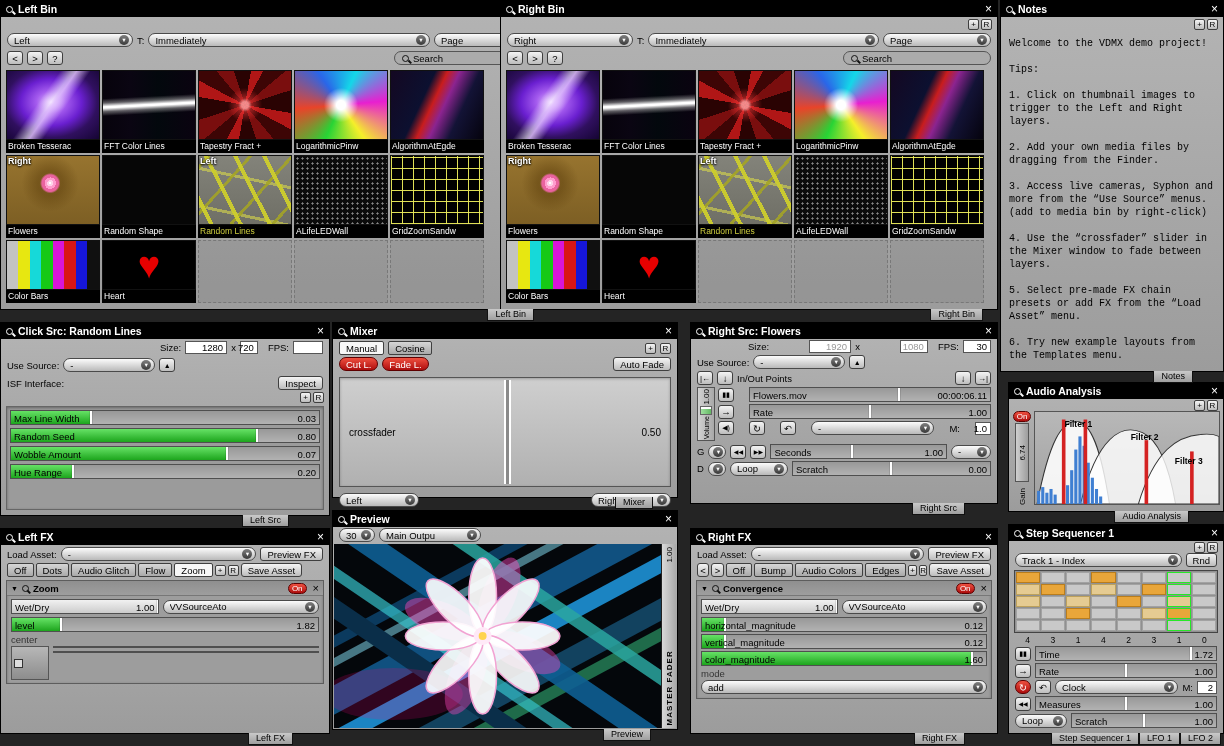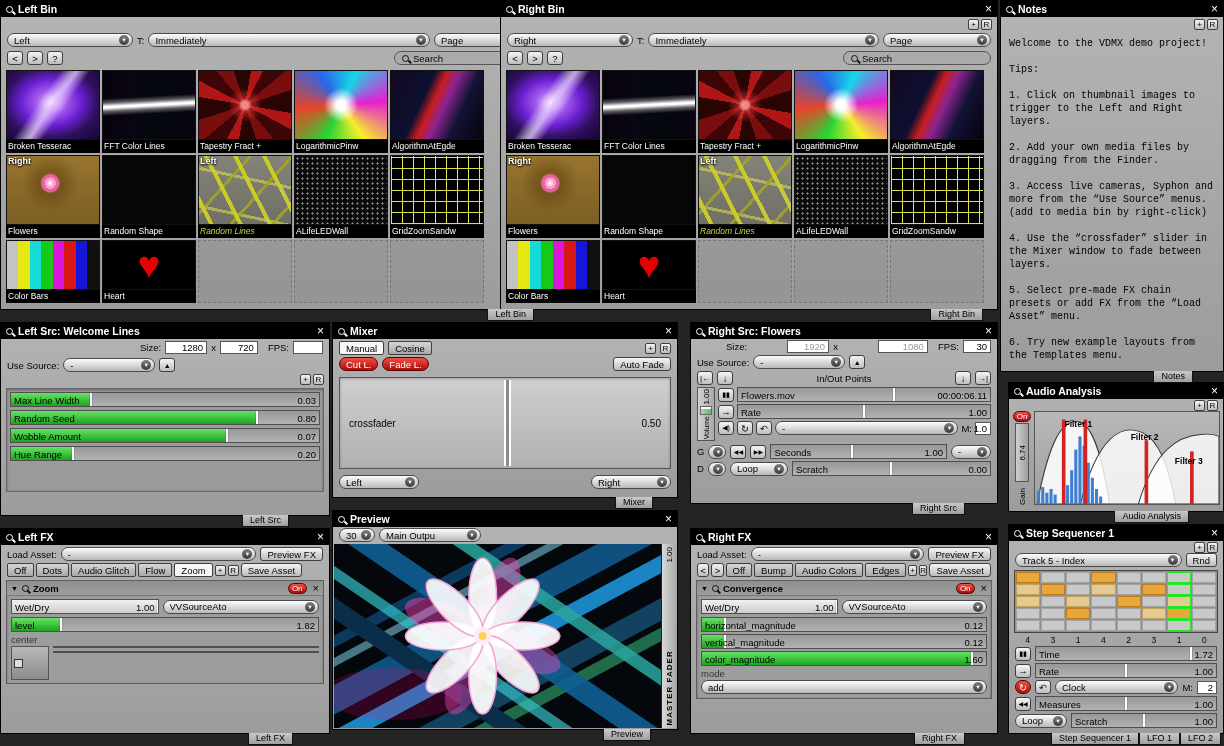--- a/index.html
+++ b/index.html
@@ -45,21 +45,21 @@
 
   .ptab { position:absolute; top:100%; font-size:9px; height:12px; line-height:11px; padding:0 7px; background:linear-gradient(#c9c9c9,#9f9f9f); border:1px solid #111; border-top:none; white-space:nowrap; z-index:20; }
   .ptabrow { position:absolute; top:100%; right:2px; display:flex; z-index:20; }
   .ptabrow .ptab { position:static; }
 
   
   .clipgrid { display:grid; grid-template-columns:repeat(5,94px); gap:2px; padding:3px 5px 0; }
   .clip { position:relative; }
   .cimg { height:70px; border:1px solid #111; background:#777; display:flex; align-items:center; justify-content:center; overflow:hidden; }
   .clab { height:13px; background:#000; color:#fff; font-size:8.5px; line-height:12px; padding:0 2px; white-space:nowrap; overflow:hidden; }
-  .clab.sel { color:#cfcf3e;font-style:italic; }
+  .clab.sel { color:#cfcf3e; }
   .ctag { position:absolute; top:1px; left:2px; font-size:9px; font-weight:bold; color:#fff; text-shadow:0 1px 2px #000,0 0 2px #000; z-index:2; }
   .clip.empty { border:1px dashed #787878; background:rgba(0,0,0,.05); height:83px; }
   .r3 .cimg { height:50px; }
   .clip.empty.r3 { height:63px; }
   .search { display:flex; align-items:center; gap:4px; background:#ababab; border:1px solid #555; border-radius:8px; height:14px; padding:0 7px; font-size:9.5px; width:148px; }
 
   
   .t-tess{background:linear-gradient(125deg,transparent 38%,rgba(255,255,255,.55) 47%,rgba(230,200,255,.8) 50%,transparent 60%),radial-gradient(ellipse at 48% 46%,#e7c6ff 0%,#a45bee 22%,#6a1fd0 45%,#30105f 68%,#150533 100%);}
   .t-fft{background:linear-gradient(177deg,rgba(0,0,0,0) 38%,rgba(180,180,180,.5) 44%,#fff 49%,#fff 51%,rgba(180,180,180,.5) 56%,rgba(0,0,0,0) 62%),linear-gradient(90deg,#07030c,#0a0512 30%,#03080d 60%,#0a0310);background-color:#000;}
   .t-tap{background:radial-gradient(circle at 50% 50%,rgba(255,150,150,.9) 0 6%,rgba(255,60,60,.5) 12%,transparent 30%),repeating-conic-gradient(from 10deg at 50% 50%,#b01616 0 18deg,#3d0505 18deg 40deg,#7a0e0e 40deg 62deg,#2a0303 62deg 90deg);background-color:#4a0707;}
@@ -74,29 +74,29 @@
   .t-heart{background:#000;} .t-heart::after{content:"♥";color:#e80000;font-size:38px;line-height:1;}
 
   
   .notesbody { padding:6px 8px; font-size:10px; line-height:1.3; white-space:pre-line;font-family:Liberation Mono, monospace; }
 
   
   .pbox { margin:0 5px; height:104px; overflow:hidden; background:#9b9b9b; border:1px solid #666; box-shadow:inset 0 1px 3px rgba(0,0,0,.35); padding:3px 3px 0; }
   .pbox .slider { margin-bottom:3px; }
 
   
-  .xfbox { position:relative; margin:4px 6px 0; height:92px; border:1px solid #555; background:linear-gradient(#cfcfcf,#b0b0b0); box-shadow:inset 0 1px 3px rgba(0,0,0,.25); }
+  .xfbox { position:relative; margin:4px 6px 0; height:110px; border:1px solid #555; background:linear-gradient(#cfcfcf,#b0b0b0); box-shadow:inset 0 1px 3px rgba(0,0,0,.25); }
   .xflab { position:absolute; left:9px; top:50%; transform:translateY(-50%); font-size:10px; }
   .xfval { position:absolute; right:9px; top:50%; transform:translateY(-50%); font-size:10px; }
   .xfth { position:absolute; top:2px; bottom:2px; width:7px; background:linear-gradient(90deg,#fff 0 2px,#8a8a8a 2px 5px,#fff 5px); }
 
   
   .tblock { display:flex; gap:3px; padding:1px 6px; }
   .tcol { flex:1; display:flex; flex-direction:column; gap:2px; }
-  .trow { display:flex; align-items:center; gap:3px; }
+  .trow { display:flex; align-items:center; gap:15px; }
   .vstrip { width:18px; border:1px solid #555; background:linear-gradient(90deg,#d2d2d2,#a8a8a8); display:flex; flex-direction:column; align-items:center; padding:1px; gap:1px; }
   .vtxt { writing-mode:vertical-rl; transform:rotate(180deg); font-size:8px; white-space:nowrap; }
   .vtr { flex:1; width:12px; position:relative; background:linear-gradient(90deg,#9fdf9f,#63b863); border:1px solid #666; }
   .vth { position:absolute; left:0; right:0; top:0; height:2px; background:#fff; }
 
   
   .arow { display:flex; gap:2px; padding:0 3px; height:94px; }
   .acol { width:20px; display:flex; flex-direction:column; align-items:center; gap:1px; }
   .agstrip { flex:1; width:14px; background:linear-gradient(90deg,#cfcfcf,#9d9d9d); border:1px solid #555; display:flex; align-items:center; justify-content:center; }
   .aspec { flex:1; position:relative; border:1px solid #555; background:linear-gradient(#b8b8b8,#a0a0a0); overflow:hidden; }
@@ -341,38 +341,43 @@
 
 5. Select pre-made FX chain presets or add FX from the “Load Asset” menu.
 
 6. Try new example layouts from the Templates menu.</div>
   <div class="ptab" style="right:30px">Notes</div>
 </div>
 
 <div class="panel" style="left:0;top:322px;width:330px;height:194px">
   <div class="tb">
     <span class="mag"></span>
-    <span>Left Src: Welcome Lines</span>
+    <span>Click Src: Random Lines</span>
     <span class="x">×</span>
   </div>
   <div class="row" style="justify-content:flex-end">
     <span class="lbl">Size:</span>
     <span class="field" style="width:42px">1280</span>
     <span class="lbl">x</span>
-    <span class="field" style="width:38px">720</span>
+    <span class="field" style="width:18px">720</span>
     <span class="lbl" style="margin-left:6px">FPS:</span>
     <span class="field" style="width:30px"></span>
   </div>
   <div class="row">
     <span class="lbl">Use Source:</span>
     <span class="dd" style="width:92px">
           <span class="ddl">-</span>
           <span class="a"></span>
         </span>
     <span class="btn sq" style="font-size:7px">▲</span>
+  </div>
+  <div class="row">
+    <span class="lbl">ISF Interface:</span>
+    <span class="sp"></span>
+    <span class="btn">Inspect</span>
   </div>
   <div class="minirow" style="padding-top:0">
     <span class="btn mini">+</span>
     <span class="btn mini">R</span>
   </div>
   <div class="pbox">
     <div class="slider green">
           <div class="fill" style="width: 26%;"></div>
           <div class="th" style="left: calc(26% - 1px);"></div>
           <span class="sl">Max Line Width</span>
@@ -441,36 +446,36 @@
 <div class="panel" style="left:690px;top:322px;width:308px;height:182px">
   <div class="tb">
     <span class="mag"></span>
     <span>Right Src: Flowers</span>
     <span class="x">×</span>
   </div>
   <div class="row" style="justify-content:flex-end;padding-top:1px;padding-bottom:1px">
     <span class="lbl">Size:</span>
     <span class="field dis" style="width:42px">1920</span>
     <span class="lbl">x</span>
-    <span class="field dis" style="width:50px">1080</span>
+    <span class="field dis" style="width:28px">1080</span>
     <span class="lbl" style="margin-left:6px">FPS:</span>
     <span class="field" style="width:28px">30</span>
   </div>
   <div class="row" style="padding-top:1px;padding-bottom:1px">
     <span class="lbl">Use Source:</span>
     <span class="dd" style="width:92px">
           <span class="ddl">-</span>
           <span class="a"></span>
         </span>
     <span class="btn sq" style="font-size:7px">▲</span>
   </div>
   <div class="row" style="padding-top:1px;padding-bottom:1px">
     <span class="btn sq" style="font-size:8px">|←</span>
     <span class="btn sq">↓</span>
-    <span class="lbl" style="flex:1;text-align:center">In/Out Points</span>
+    <span class="lbl" style="flex:1;text-align:left">In/Out Points</span>
     <span class="btn sq">↓</span>
     <span class="btn sq" style="font-size:8px">→|</span>
   </div>
   <div class="tblock" style="height:56px">
     <div class="vstrip">
       <span class="vtxt">1.00</span>
       <div class="vtr">
             <div class="vth"></div>
           </div>
       <span class="vtxt" style="font-size:7px">Volume</span>
@@ -842,21 +847,21 @@
     <span class="mag"></span>
     <span>Step Sequencer 1</span>
     <span class="x">×</span>
   </div>
   <div class="minirow" style="height:12px;padding-top:1px">
     <span class="btn mini">+</span>
     <span class="btn mini">R</span>
   </div>
   <div class="row" style="padding-top:0;padding-bottom:1px">
     <span class="dd" style="flex:1">
-          <span class="ddl">Track 5 - Index</span>
+          <span class="ddl">Track 1 - Index</span>
           <span class="a"></span>
         </span>
     <span class="btn">Rnd</span>
   </div>
   <div class="sgwrap">
     <div class="sgrid">
           <div class="cell on"></div>
           <div class="cell"></div>
           <div class="cell"></div>
           <div class="cell on"></div>

